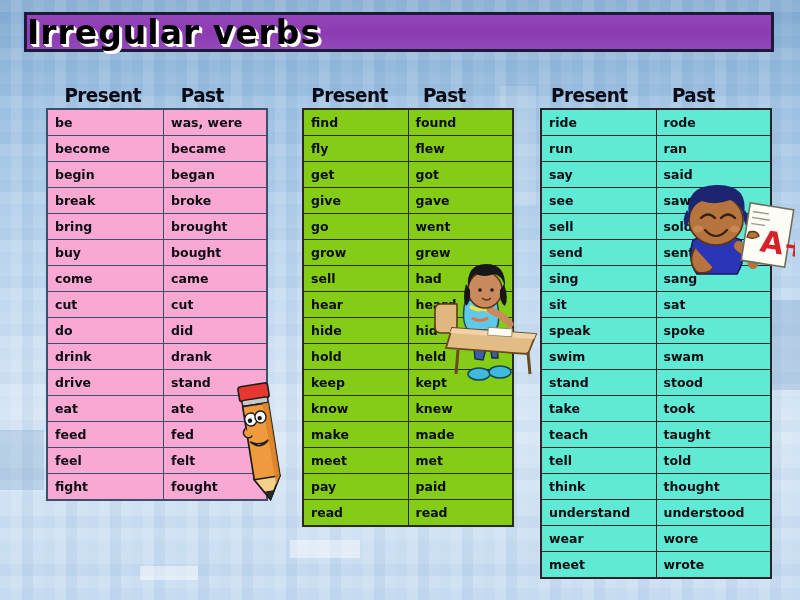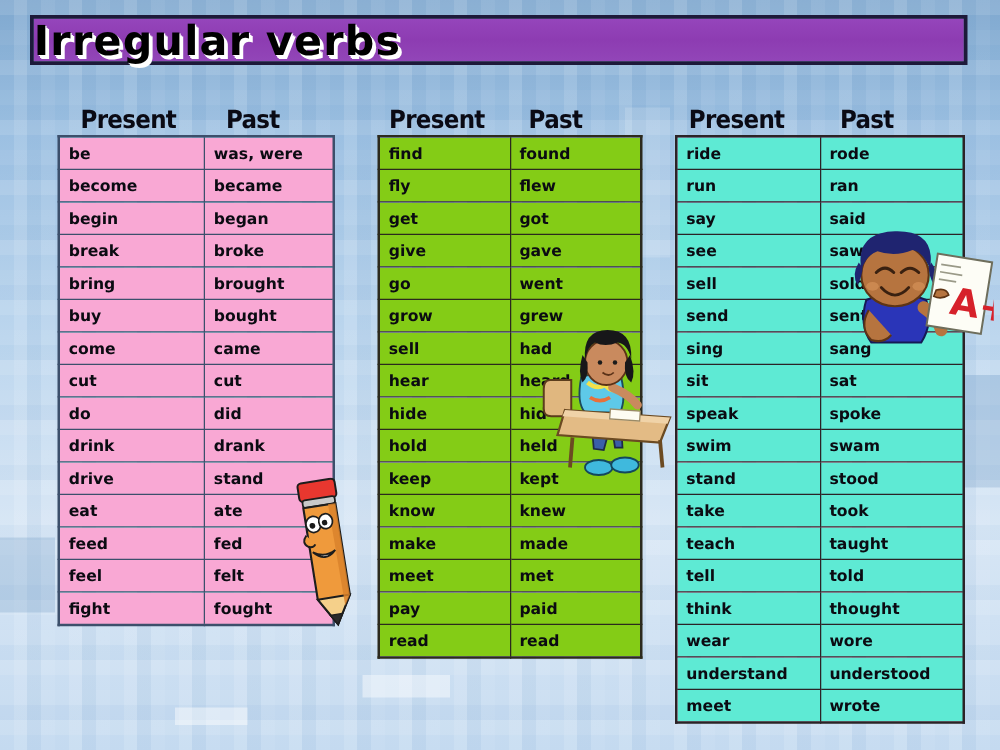--- a/index.html
+++ b/index.html
@@ -392,26 +392,26 @@
           </tr>
         <tr>
             <td>tell</td>
             <td>told</td>
           </tr>
         <tr>
             <td>think</td>
             <td>thought</td>
           </tr>
         <tr>
+            <td>understand</td>
+            <td>understood</td>
+          </tr>
+        <tr>
             <td>wear</td>
             <td>wore</td>
-          </tr>
-        <tr>
-            <td>understand</td>
-            <td>understood</td>
           </tr>
         <tr>
             <td>meet</td>
             <td>wrote</td>
           </tr>
       </tbody>
     </table>
   </div>
 
   <div class="mascot" id="pencil-mascot">

